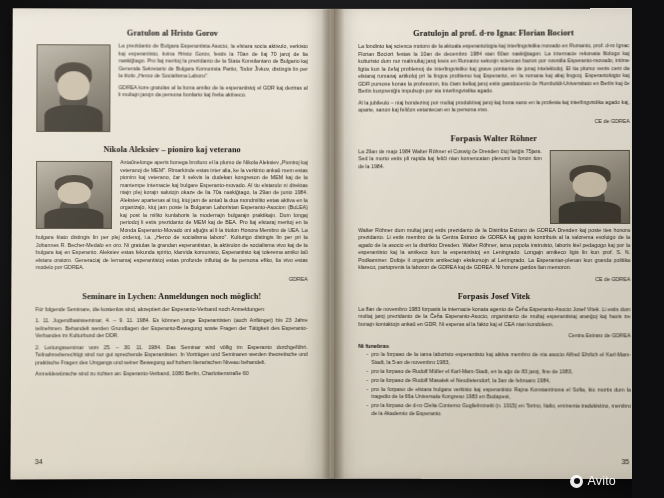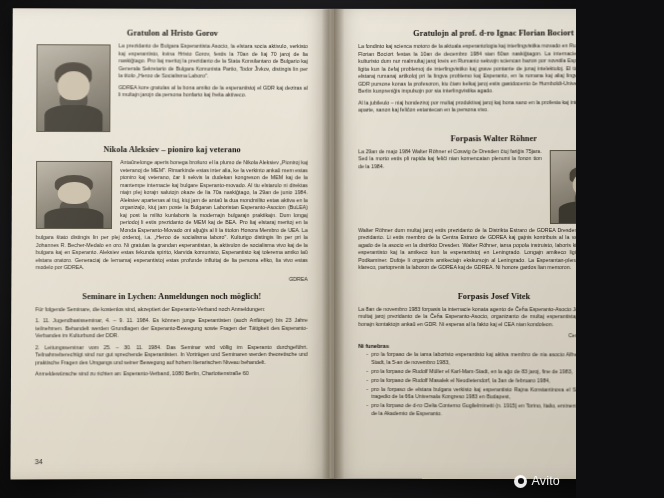--- a/index.html
+++ b/index.html
@@ -8,21 +8,21 @@
     background: #0e0e10;
   }
   body {
     width: 664px;
     height: 498px;
     overflow: hidden;
     font-family: "Liberation Serif", serif;
   }
   .photo {
     position: relative;
-    width: 576px;
+    width: 632px;
     height: 498px;
     background: radial-gradient(ellipse at 50% 45%, #3a3a3c 0%, #1b1b1d 62%, #0b0b0c 100%);
     overflow: hidden;
   }
   
   .book {
     position: absolute;
     left: 12px;
     top: 8px;
     width: 640px;

